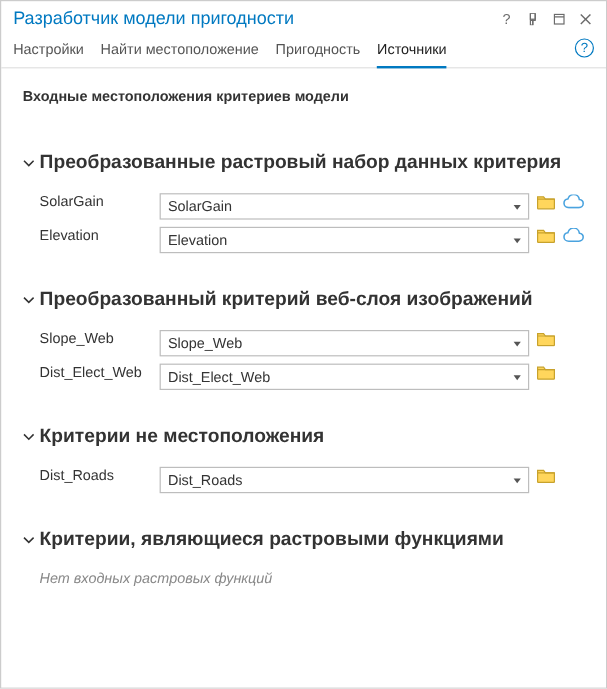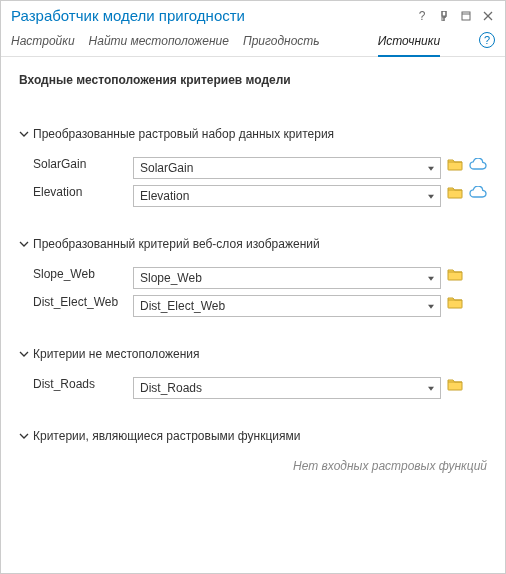--- a/index.html
+++ b/index.html
@@ -48,25 +48,23 @@
     padding: 0 10px;
     border-bottom: 1px solid #e0e0e0;
     gap: 14px;
   }
   .tab {
     padding: 6px 0 8px 0;
     color: #555;
     cursor: pointer;
     position: relative;
     font-size: 12px;
-    font-style: italic;
   }
   .tab.active {
     color: #222;
-    margin-left: 44px;
   }
   .tab.active::after {
     content: "";
     position: absolute;
     left: 0;
     right: 0;
     bottom: -1px;
     height: 2px;
     background: #0079c1;
   }
@@ -94,22 +92,22 @@
     font-size: 12px;
     margin-bottom: 40px;
   }
   .section {
     margin-bottom: 30px;
   }
   .section-header {
     display: flex;
     align-items: center;
     gap: 4px;
-    font-weight: 400;
-    font-size: 12px;
+    font-weight: 700;
+    font-size: 16px;
     margin-bottom: 16px;
     cursor: pointer;
   }
   .rows {
     padding-left: 14px;
   }
   .row {
     display: flex;
     align-items: flex-start;
     margin-bottom: 6px;
@@ -151,21 +149,20 @@
     display: flex;
     gap: 6px;
     align-items: center;
     min-width: 40px;
   }
   .empty-msg {
     padding-left: 14px;
     color: #888;
     font-style: italic;
     font-size: 12px;
-    text-align: right;
   }
   svg { display: block; }
 </style>
 </head>
 <body>
 
 <div class="panel">
 
   <div class="titlebar">
     <div class="titlebar-title">Разработчик модели пригодности</div>

